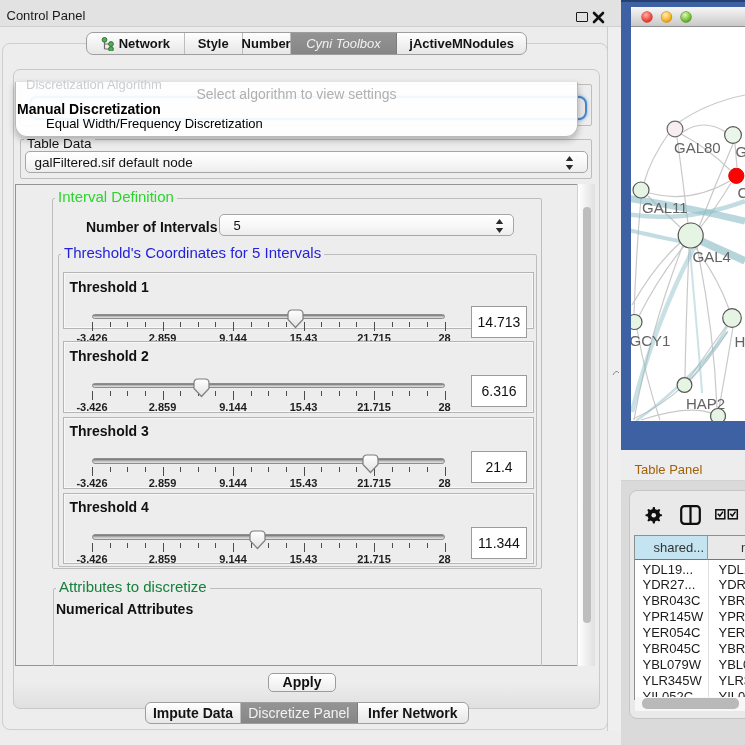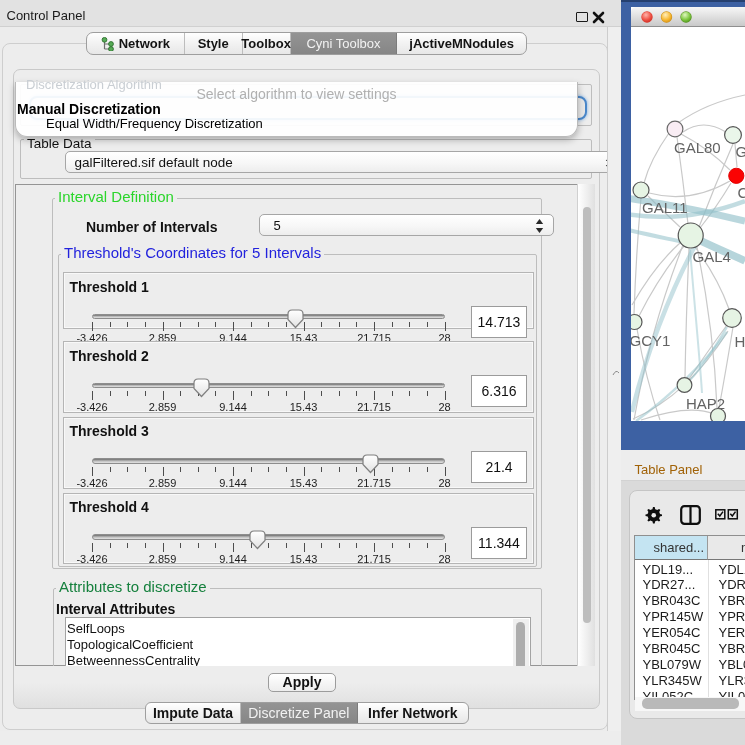--- a/index.html
+++ b/index.html
@@ -2,31 +2,31 @@
 <html><head>
 <meta charset="utf-8">
 <style>
   html,body{margin:0;padding:0;}
   body{width:745px;height:745px;position:relative;overflow:hidden;
        background:#ededed;font-family:"Liberation Sans",sans-serif;
        -webkit-font-smoothing:antialiased;}
   .abs{position:absolute;}
   .combo{border:1px solid #a6a6a6;border-radius:5px;
          background:linear-gradient(#ffffff,#f7f7f7 55%,#ededed);
-         box-sizing:border-box;margin-left:40px;}
+         box-sizing:border-box;}
   .grp{border:1px solid #bdbdbd;border-radius:2px;box-sizing:border-box;}
   .grplab{position:absolute;background:#ededed;padding:0 3px;font-size:15px;line-height:15px;}
   .seg{position:absolute;box-sizing:border-box;border:1px solid #9e9e9e;border-radius:7px;
        background:linear-gradient(#ffffff,#f3f3f3 45%,#e7e7e7);overflow:hidden;display:flex;}
   .seg .it{height:100%;box-sizing:border-box;display:flex;align-items:center;justify-content:center;
        font-size:inherit;font-weight:bold;color:#141414;border-right:1px solid #bdbdbd;}
   .seg .it.sel{background:linear-gradient(#949494,#868686);color:#f2f2f2;font-weight:normal;
        border-right:1px solid #7c7c7c;}
   .tick{position:absolute;background:#4d4d4d;width:1px;}
-  .tlab{position:absolute;font-size:11px;font-weight:normal;color:#1d1d1d;width:60px;text-align:center;}
+  .tlab{position:absolute;font-size:11px;font-weight:bold;color:#1d1d1d;width:60px;text-align:center;}
   .vbox{position:absolute;width:56px;height:32px;background:#ffffff;border:1px solid #9b9b9b;
         box-sizing:border-box;font-size:14px;color:#111;text-align:center;line-height:30px;}
   .tpanel{position:absolute;left:47.5px;width:471px;border:1px solid #b5b5b5;box-sizing:border-box;
         box-shadow:inset 0 0 0 1px #f8f8f8;background:#ededed;}
   .tname{position:absolute;left:6px;top:5.5px;font-size:14px;font-weight:bold;color:#111;}
   .row{position:absolute;font-size:13px;color:#1c1c1c;white-space:nowrap;}
 </style>
 </head>
 <body>
 
@@ -45,22 +45,22 @@
   <div class="seg" style="left:86px;top:32px;width:441px;height:23px;font-size:13px;">
     <div class="it" style="width:98px;">
       <svg width="14" height="14" viewBox="0 0 14 14" style="margin-right:4px;">
         <path d="M3.5 3 L3.5 12 M3.5 7 L9.5 7 M3.5 12 L9.5 12" stroke="#6d6d6d" stroke-width="1.2" fill="none"></path>
         <circle cx="3.5" cy="2.8" r="2.4" fill="#56ab56" stroke="#2c6e2c" stroke-width="0.9"></circle>
         <circle cx="10" cy="7" r="2.4" fill="#56ab56" stroke="#2c6e2c" stroke-width="0.9"></circle>
         <circle cx="10" cy="12" r="2.4" fill="#56ab56" stroke="#2c6e2c" stroke-width="0.9"></circle>
       </svg>
       Network</div>
     <div class="it" style="width:58px;">Style</div>
-    <div class="it" style="width:48px;">Toolbox</div>
-    <div class="it sel" style="width:107px;">Cyni Toolbox</div>
+    <div class="it" style="width:48px;">Number</div>
+    <div class="it sel" style="width:107px;font-style:italic;">Cyni Toolbox</div>
     <div class="it" style="width:129px;border-right:none;">jActiveMNodules</div>
   </div>
 
   <div class="abs" style="left:13px;top:69px;width:587px;height:640px;border:1px solid #c9c9c9;border-radius:7px;box-sizing:border-box;
        background:linear-gradient(#ededed 96%,#e0e0e0);"></div>
 
   <div class="abs grp" style="left:20px;top:84px;width:572px;height:42px;"></div>
   <div class="abs" style="left:29px;top:96px;width:558px;height:24px;border-radius:8px;background:#e8e8e8;
        border:2.5px solid #4a87c9;box-shadow:0 0 3px 1px #a9c8e8;box-sizing:border-box;"></div>
 
@@ -257,28 +257,21 @@
                 <stop offset="1" stop-color="#e2e2e2"></stop>
               </linearGradient>
             </defs>
             <path d="M1 5 Q1 1 5 1 L12 1 Q16 1 16 5 L16 10.5 L8.5 18.5 L1 10.5 Z" fill="url(#thg308.5)" stroke="#7f7f7f" stroke-width="1.2"></path>
           </svg>
   <div class="vbox" style="left:407.5px;top:33px;">11.344</div>
 </div>
 
       <div class="abs grp" style="left:38px;top:403.5px;width:489px;height:90px;"></div>
       <div class="grplab" style="left:41px;top:394.5px;color:#15803d;">Attributes to discretize</div>
-      <div class="abs" style="left:41px;top:416.5px;font-size:14px;font-weight:bold;color:#111;">Interval Attributes</div>
-      <div class="abs" style="left:49.5px;top:432.5px;width:466px;height:60px;background:#fff;border:1px solid #a3a3a3;box-sizing:border-box;">
-        <div class="abs" style="left:1.5px;top:3px;font-size:13px;color:#111;">SelfLoops</div>
-        <div class="abs" style="left:1.5px;top:19px;font-size:13px;color:#111;">TopologicalCoefficient</div>
-        <div class="abs" style="left:1.5px;top:35px;font-size:13px;color:#111;">BetweennessCentrality</div>
-        <div class="abs" style="right:1px;top:1px;width:16px;height:58px;background:#efefef;"></div>
-        <div class="abs" style="right:4.5px;top:4px;width:9px;height:56px;background:#adadad;border-radius:4.5px;"></div>
-      </div>
+      <div class="abs" style="left:41px;top:416.5px;font-size:14px;font-weight:bold;color:#111;">Numerical Attributes</div>
 
       <div class="abs" style="left:561.5px;top:0;width:18px;height:482px;background:linear-gradient(to right,#ffffff,#f2f2f2 40%,#dedede);border-left:1px solid #d0d0d0;"></div>
       <div class="abs" style="left:567.5px;top:23px;width:8.5px;height:416px;background:#bdbdbd;border-radius:4.5px;"></div>
     </div>
   </div>
 
   <div class="abs" style="left:15px;top:82px;width:563px;height:55px;background:rgba(255,255,255,0.93);
        border:1px solid rgba(150,150,150,0.65);border-top:none;border-radius:0 0 12px 12px;
        box-shadow:0 3px 7px rgba(0,0,0,0.28);box-sizing:border-box;">
     <div style="position:absolute;left:0;top:3.5px;width:100%;text-align:center;font-size:14px;color:#b0b0b0;">Select algorithm to view settings</div>

